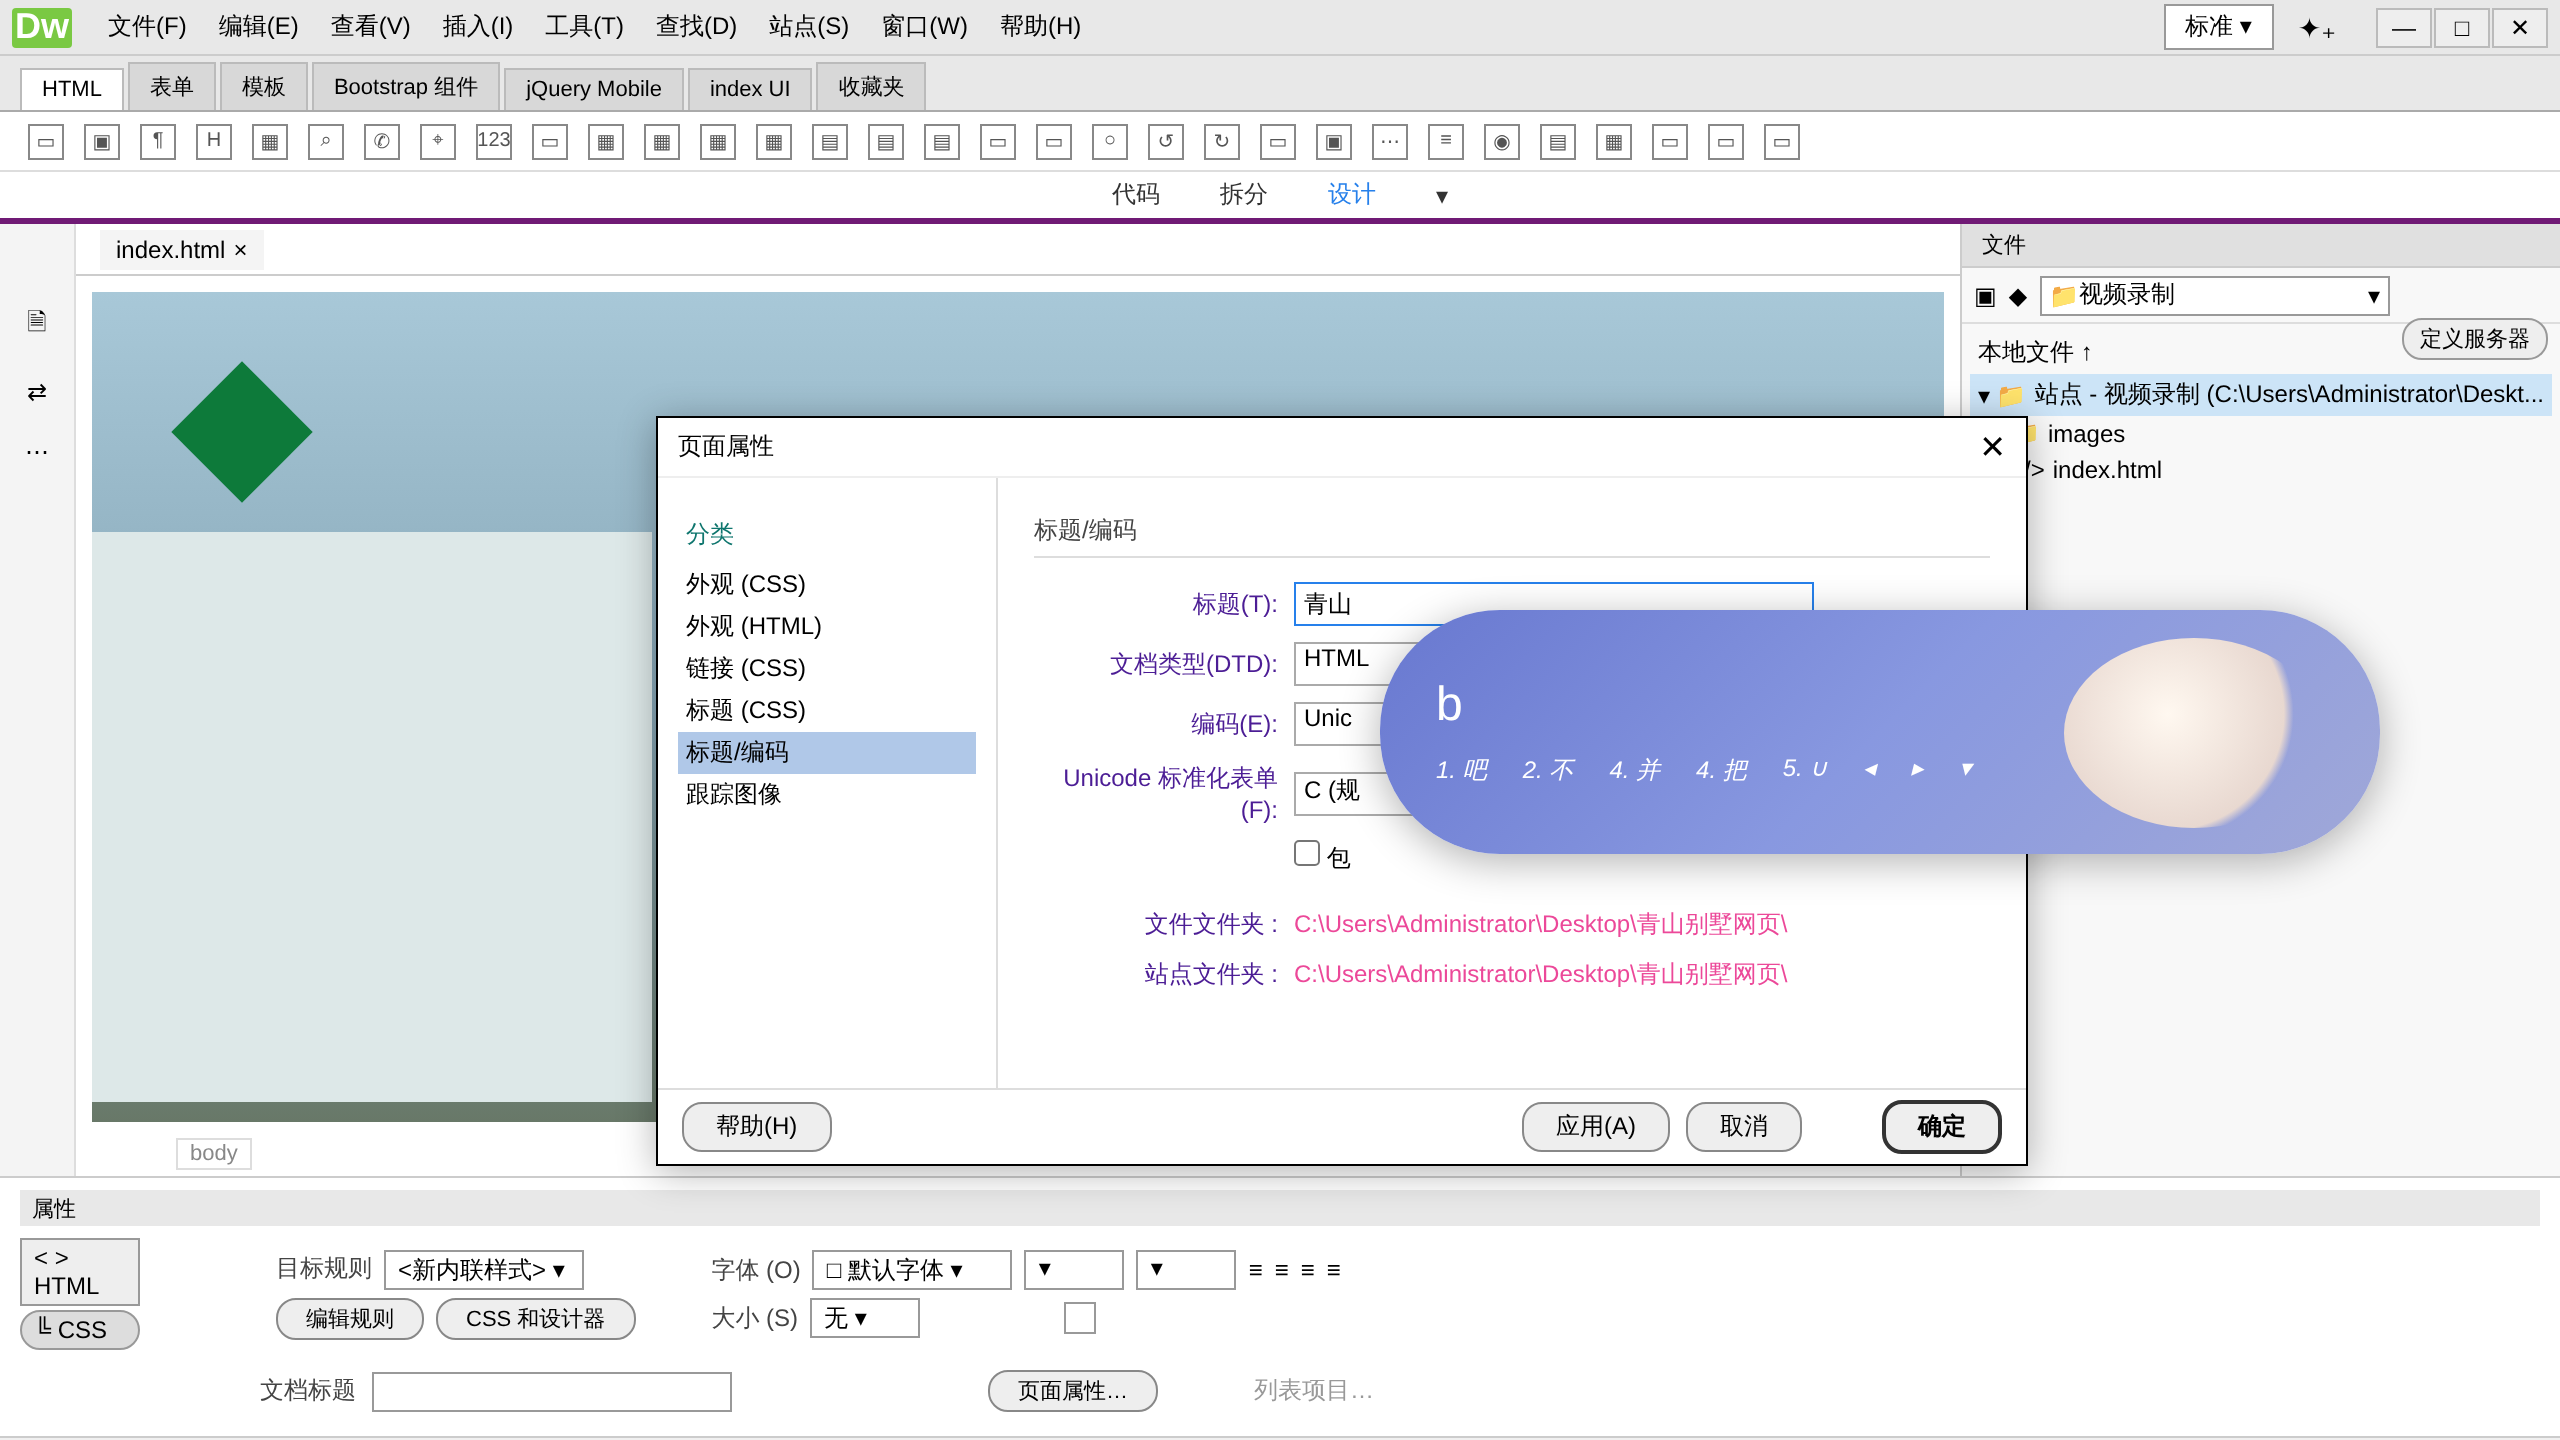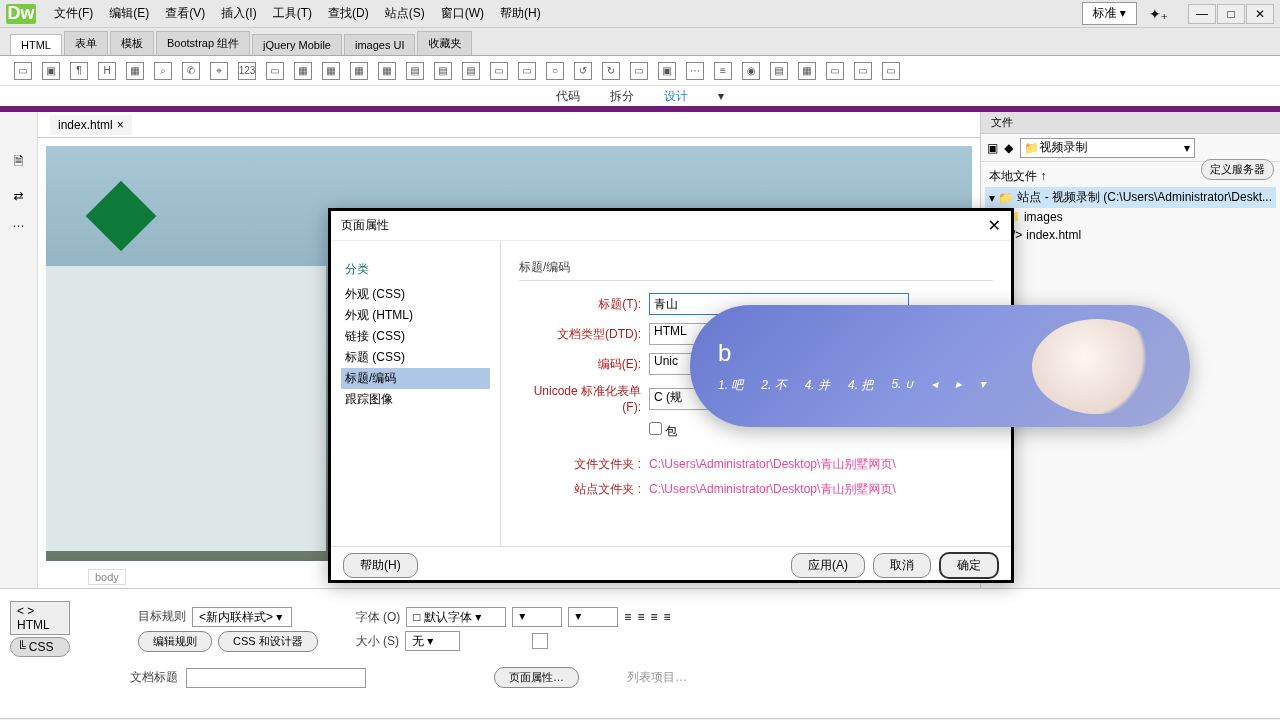--- a/index.html
+++ b/index.html
@@ -10,21 +10,21 @@
 .menu-right { margin-left: auto; display: flex; align-items: center; gap: 6px; }
 .dropdown { padding: 2px 10px; border: 1px solid #999; background: #fff; }
 .gear-icon { font-size: 14px; padding: 0 6px; }
 .win-controls { display: flex; gap: 1px; margin-left: 8px; }
 .win-btn { width: 28px; height: 20px; background: #eee; border: 1px solid #bbb; display: flex; align-items: center; justify-content: center; cursor: pointer; }
 .tabs-bar { height: 28px; background: #e8e8e8; display: flex; align-items: flex-end; padding: 0 10px; border-bottom: 1px solid #aaa; }
 .tab { padding: 4px 10px; background: #d8d8d8; border: 1px solid #bbb; border-bottom: none; margin-right: 2px; cursor: pointer; font-size: 11px; }
 .tab.active { background: #fff; }
 .toolbar { height: 30px; background: #fff; border-bottom: 1px solid #ddd; display: flex; align-items: center; padding: 0 14px; gap: 10px; }
 .tool-icon { width: 18px; height: 18px; border: 1px solid #888; display: flex; align-items: center; justify-content: center; font-size: 10px; color: #555; cursor: pointer; }
-.view-bar { height: 26px; background: #fff; display: flex; align-items: center; justify-content: center; gap: 18px; border-bottom: 6px solid #701a75; }
+.view-bar { height: 26px; background: #fff; display: flex; align-items: center; justify-content: center; gap: 18px; border-bottom: 3px solid #701a75; }
 .view-item { padding: 3px 6px; cursor: pointer; color: #333; }
 .view-item.active { color: #2680eb; }
 .main-area { display: flex; height: 476px; }
 .left-bar { width: 38px; background: #f4f4f4; border-right: 1px solid #ddd; display: flex; flex-direction: column; align-items: center; padding-top: 40px; gap: 16px; }
 .doc-area { flex: 1; background: #fff; position: relative; }
 .doc-tab { height: 26px; display: flex; align-items: center; padding: 0 12px; border-bottom: 1px solid #ccc; }
 .doc-tab-item { padding: 3px 8px; background: #f4f4f4; display: flex; align-items: center; gap: 4px; }
 .canvas { margin: 8px; height: 415px; background: linear-gradient(180deg,#a8c8d8 0%,#88a8b8 50%,#687868 100%); position: relative; overflow: hidden; }
 .building { position: absolute; left: 0; top: 120px; width: 280px; height: 285px; background: #dde8e8; }
 .site-logo { position: absolute; left: 50px; top: 45px; display: flex; align-items: center; gap: 10px; }
@@ -43,38 +43,38 @@
 .tree-indent { padding-left: 20px; }
 .bottom-panel { height: 130px; border-top: 1px solid #ccc; background: #fff; padding: 6px 10px; }
 .prop-header { height: 18px; background: #e8e8e8; font-size: 11px; padding: 1px 6px; display: flex; align-items: center; }
 .prop-row { display: flex; align-items: center; gap: 8px; margin-top: 6px; }
 .mode-btns { display: flex; flex-direction: column; gap: 2px; }
 .mode-btn { padding: 2px 6px; border: 1px solid #999; background: #eee; width: 60px; text-align: left; }
 .mode-btn.active { background: #ddd; border-radius: 10px; }
 .label { color: #444; }
 .select-box { border: 1px solid #999; background: #fff; padding: 1px 6px; min-width: 100px; height: 20px; }
 .prop-btn { padding: 2px 14px; border: 1px solid #888; background: #eee; border-radius: 10px; font-size: 11px; }
-.dialog { position: absolute; left: 328px; top: 208px; width: 686px; height: 375px; background: #fff; border: 3px solid #000000; box-shadow: 0 3px 18px rgba(0,0,0,.3); z-index: 100; }
+.dialog { position: absolute; left: 328px; top: 208px; width: 686px; height: 375px; background: #fff; border: 1px solid #000000; box-shadow: 0 3px 18px rgba(0,0,0,.3); z-index: 100; }
 .dlg-title { height: 30px; display: flex; align-items: center; justify-content: space-between; padding: 0 10px; border-bottom: 1px solid #eee; }
 .dlg-close { cursor: pointer; font-size: 16px; }
 .dlg-body { display: flex; height: 305px; }
 .dlg-left { width: 170px; border-right: 1px solid #ddd; padding: 10px; }
 .dlg-cat { padding: 10px 4px 6px; color: #0f766e; }
 .dlg-list-item { padding: 2px 4px; cursor: pointer; }
 .dlg-list-item.sel { background: #b0c8e8; }
 .dlg-right { flex: 1; padding: 10px 18px; }
 .dlg-section { padding: 8px 0 4px; color: #444; border-bottom: 1px solid #ddd; margin-bottom: 12px; }
 .form-row { display: flex; align-items: center; margin-bottom: 8px; }
-.form-label { width: 130px; text-align: right; padding-right: 8px; color: #b91c1c; }
+.form-label { width: 130px; text-align: right; padding-right: 8px; color: #4c1d95; }
 .form-input { flex: 1; max-width: 260px; height: 22px; border: 1px solid #2680eb; padding: 0 4px; }
 .form-select { flex: 1; max-width: 260px; height: 22px; border: 1px solid #aaa; padding: 0 4px; background: #fff; }
 .form-text { color: #ec4899; flex: 1; }
 .dlg-footer { height: 38px; display: flex; align-items: center; padding: 0 12px; gap: 8px; border-top: 1px solid #ddd; }
 .dlg-btn { padding: 3px 16px; border: 1px solid #888; background: #eee; border-radius: 10px; cursor: pointer; }
-.dlg-btn.primary { border: 2px solid #333; font-weight: 400; }
+.dlg-btn.primary { border: 2px solid #333; font-weight: 700; margin-left: 32px; }
 .ime { position: absolute; left: 690px; top: 305px; width: 500px; height: 122px; background: linear-gradient(135deg,#6878d0 0%,#8898e0 50%,#a0a8d8 100%); border-radius: 60px; box-shadow: 0 4px 20px rgba(0,0,0,.3); z-index: 200; display: flex; align-items: center; color: #fff; padding: 0 28px; }
 .ime-left { flex: 1; }
 .ime-input { font-size: 24px; margin-bottom: 10px; }
 .ime-cand { display: flex; gap: 18px; font-size: 15px; font-style: italic; }
 .ime-moon { width: 130px; height: 95px; border-radius: 50%; background: radial-gradient(circle at 40% 40%, #fff8f0, #e8d8d0 60%, transparent 65%); }
 .body-tag { position:absolute; left:50px; bottom:3px; font-size:11px; color:#888; padding:1px 6px; border:1px solid #ddd;}
 .refresh-bar{height:20px; border-top:1px solid #ccc; display:flex; align-items:center; justify-content:flex-end; padding:0 250px 0 10px; gap:14px;}
 </style>
 </head>
 <body>
@@ -100,21 +100,21 @@
     </div>
   </div>
 </div>
 
 <div class="tabs-bar">
   <div class="tab active">HTML</div>
   <div class="tab">表单</div>
   <div class="tab">模板</div>
   <div class="tab">Bootstrap 组件</div>
   <div class="tab">jQuery Mobile</div>
-  <div class="tab">images UI</div>
+  <div class="tab">index UI</div>
   <div class="tab">收藏夹</div>
 </div>
 
 <div class="toolbar">
   <div class="tool-icon">▭</div>
   <div class="tool-icon">▣</div>
   <div class="tool-icon">¶</div>
   <div class="tool-icon">H</div>
   <div class="tool-icon">▦</div>
   <div class="tool-icon">⌕</div>
@@ -185,20 +185,21 @@
     <div class="file-tree">
       <div class="tree-item">本地文件 ↑</div>
       <div class="tree-item selected">▾ 📁 <span>站点 - 视频录制 (C:\Users\Administrator\Deskt...</span></div>
       <div class="tree-item tree-indent">📁 <span>images</span></div>
       <div class="tree-item tree-indent">&lt;/&gt; <span>index.html</span></div>
     </div>
   </div>
 </div>
 
 <div class="bottom-panel">
+  <div class="prop-header">属性</div>
   <div class="prop-row">
     <div class="mode-btns">
       <div class="mode-btn">&lt; &gt; <span>HTML</span></div>
       <div class="mode-btn active">╚ <span>CSS</span></div>
     </div>
     <div style="display:flex;flex-direction:column;gap:4px;margin-left:60px;">
       <div style="display:flex;align-items:center;gap:6px;">
         <span class="label">目标规则</span>
         <div class="select-box"><span>&lt;新内联样式&gt;</span> ▾</div>
       </div>

